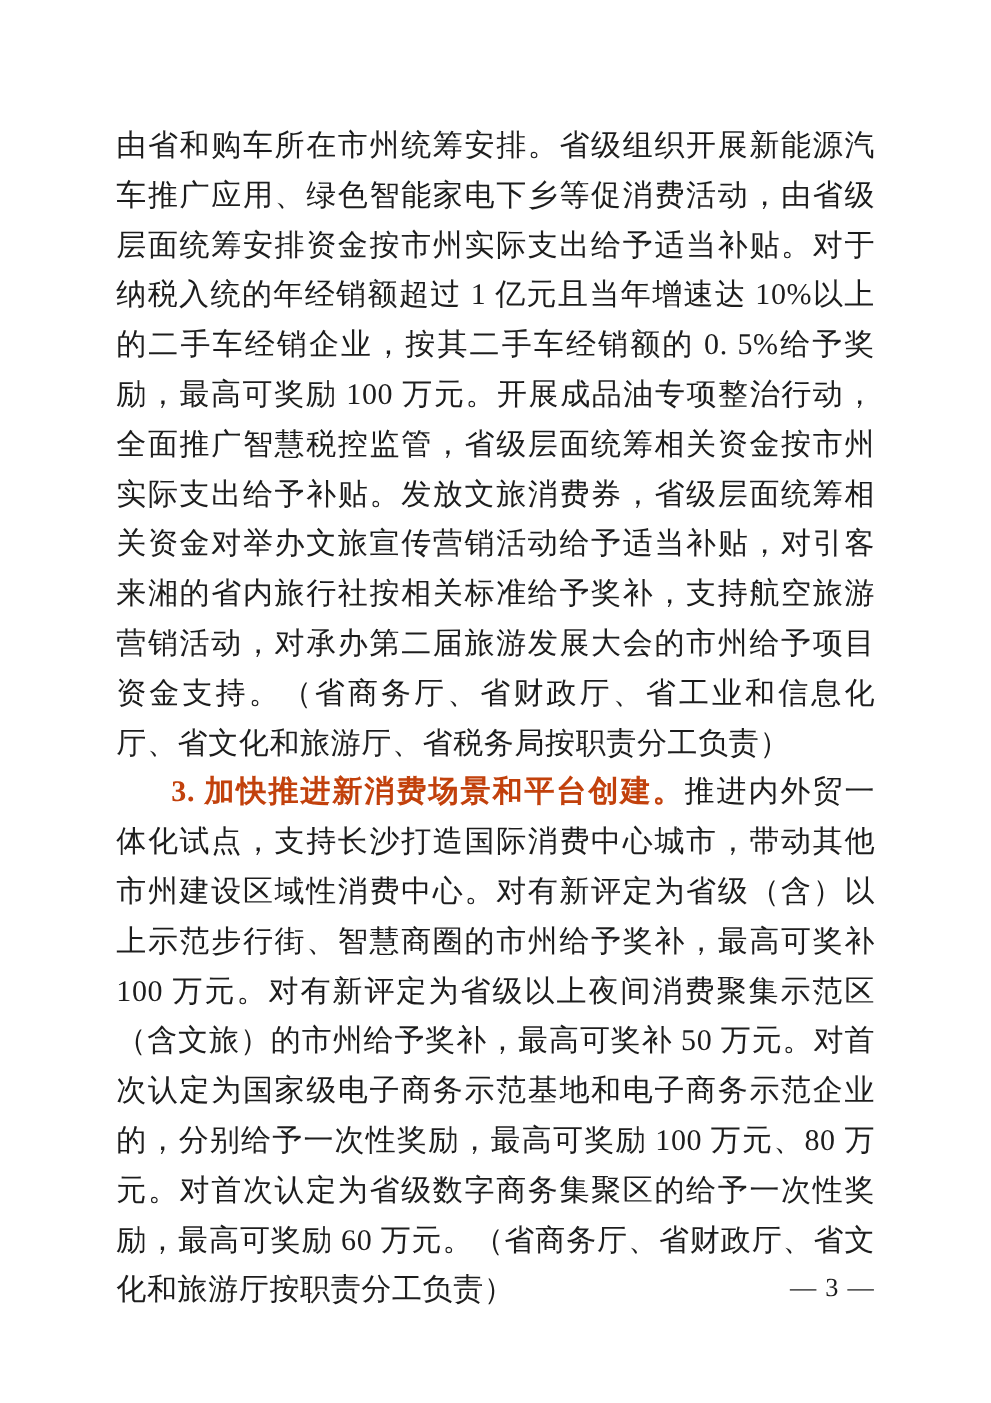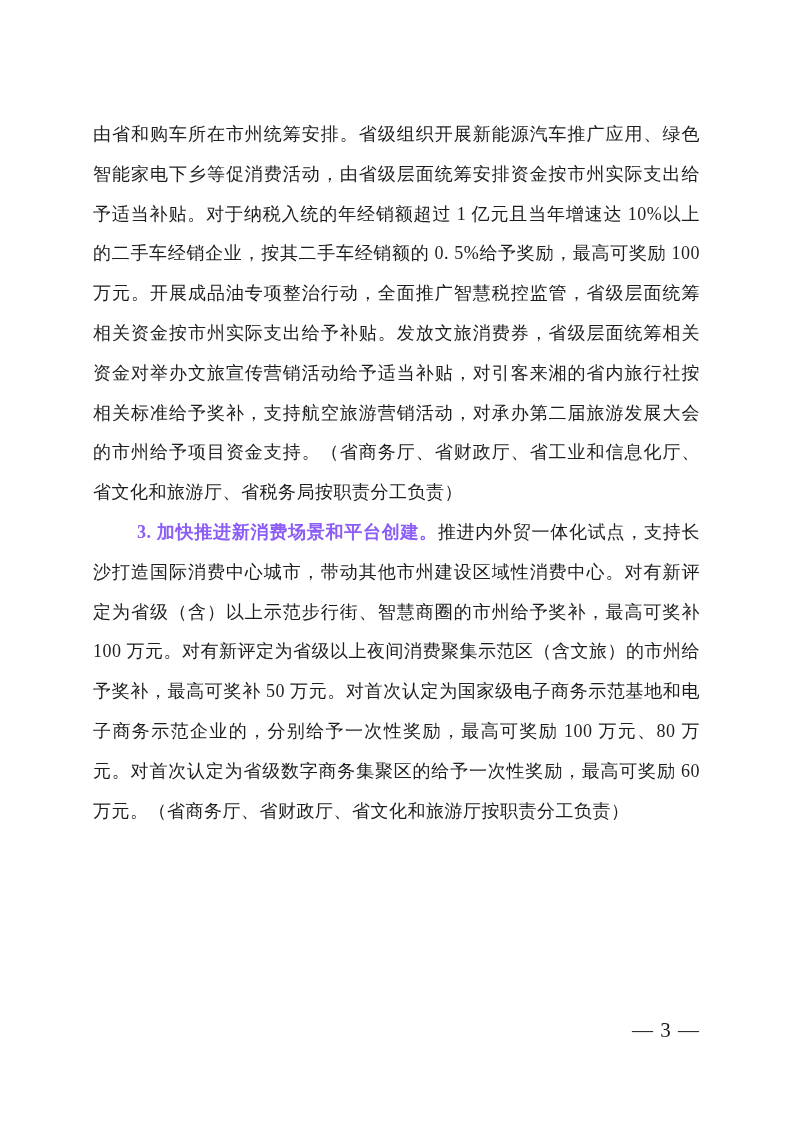--- a/index.html
+++ b/index.html
@@ -11,42 +11,42 @@
     position: relative;
     width: 793px;
     height: 1122px;
     background: #ffffff;
     overflow: hidden;
     font-family: "Liberation Serif", "DejaVu Serif", serif;
   }
   .body-text {
     position: absolute;
     left: 93px;
-    top: 115px;
+    top: 98px;
     width: 607px;
-    font-size: 18px;
+    font-size: 24px;
     line-height: 39.8px;
     color: #1d1d1d;
     letter-spacing: 0.5px;
   }
   p.para {
     margin: 0;
     padding: 0;
     text-align: justify;
     text-justify: inter-character;
   }
   p.para.indent {
     text-indent: 44px;
   }
   p.para.fill-last {
     text-align-last: justify;
   }
   .lead {
     font-weight: bold;
-    color: #8b5cf6;
+    color: #c2410c;
   }
   .page-number {
     position: absolute;
     top: 1018px;
     right: 93px;
     font-size: 21px;
     color: #1d1d1d;
     letter-spacing: 1px;
     white-space: pre;
   }

